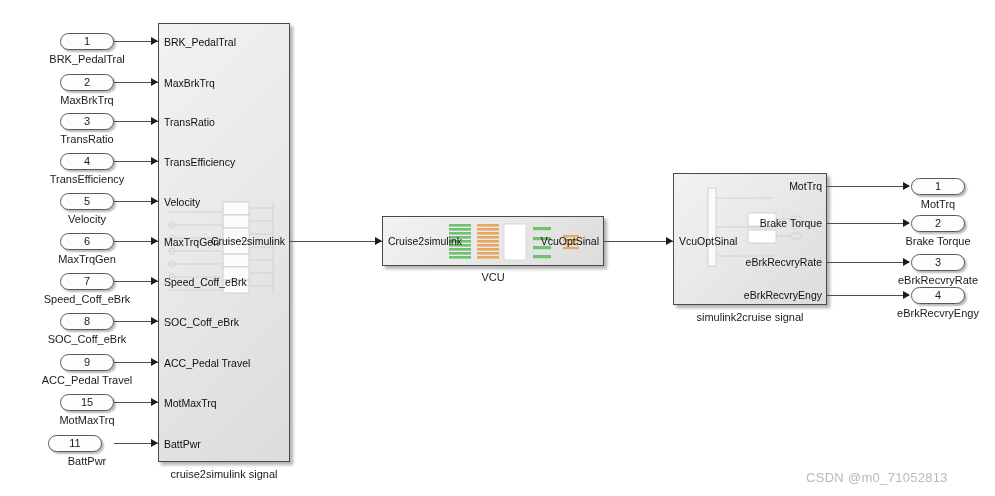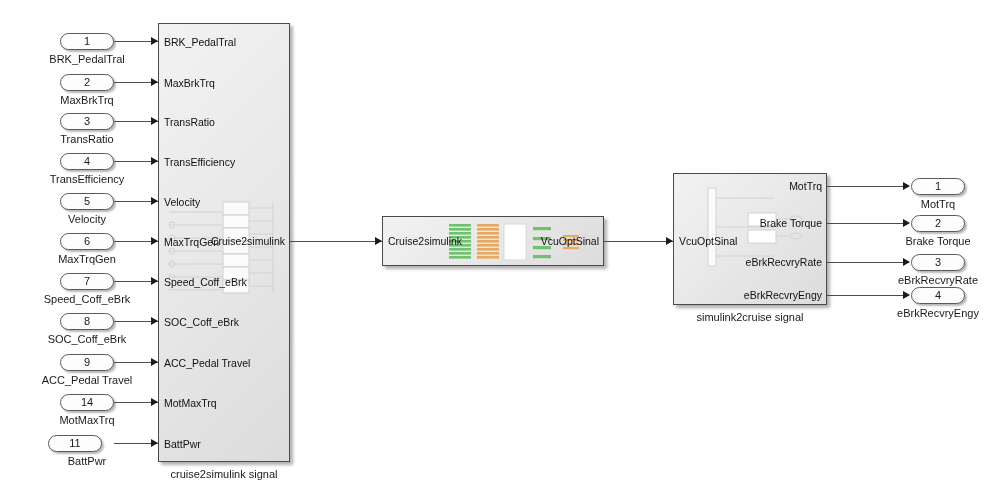--- a/index.html
+++ b/index.html
@@ -149,21 +149,21 @@
       <span>8</span>
     </div>
   <div class="port-label" style="left:2px; top:334px; width:170px;">SOC_Coff_eBrk</div>
 
   <div class="port-block" style="left:60px;  top:354px;">
       <span>9</span>
     </div>
   <div class="port-label" style="left:2px; top:375px; width:170px;">ACC_Pedal Travel</div>
 
   <div class="port-block" style="left:60px; top:394px;">
-      <span>14</span>
+      <span>15</span>
     </div>
   <div class="port-label" style="left:2px; top:415px; width:170px;">MotMaxTrq</div>
 
   <div class="port-block" style="left:48px; top:435px;">
       <span>11</span>
     </div>
   <div class="port-label" style="left:2px; top:456px; width:170px;">BattPwr</div>
 
   <div class="wire" style="left:114px; top:41px;  width:44px;"></div>
   <div class="arrow" style="left:151px; top:37px;"></div>
@@ -292,20 +292,21 @@
         <rect x="116" y="13" width="16" height="2.2"></rect>
         <rect x="116" y="17" width="16" height="2.2"></rect>
         <rect x="116" y="21" width="16" height="2.2"></rect>
         <rect x="116" y="25" width="16" height="2.2"></rect>
       </g>
       <line x1="138" y1="12" x2="138" y2="28" stroke="#d6d6d6" stroke-width="1"></line>
     </svg>
   </div>
   <div class="sub-port-text" style="left:388px; top:236px;">Cruise2simulink</div>
   <div class="sub-port-text right" style="left:528px; top:236px; width:71px;">VcuOptSinal</div>
+  <div class="subsys-label" style="left:382px; top:272px; width:222px;">VCU</div>
 
   <div class="wire" style="left:604px; top:241px; width:69px;"></div>
   <div class="arrow" style="left:666px; top:237px;"></div>
 
   <div class="subsys" style="left:673px; top:173px; width:154px; height:132px;">
 
     <svg class="icon-bus" style="left:32px; top:6px;" width="110" height="120" viewBox="0 0 110 120">
       <rect x="2" y="8" width="8" height="78" fill="#fbfbfb" stroke="#d2d2d2" stroke-width="1"></rect>
       <g stroke="#d2d2d2" stroke-width="1" fill="none">
         <line x1="10" y1="18" x2="68" y2="18"></line>
@@ -358,14 +359,15 @@
   <div class="port-block" style="left:911px; top:254px;">
       <span>3</span>
     </div>
   <div class="port-label" style="left:853px; top:275px; width:170px;">eBrkRecvryRate</div>
 
   <div class="port-block" style="left:911px; top:287px;">
       <span>4</span>
     </div>
   <div class="port-label" style="left:853px; top:308px; width:170px;">eBrkRecvryEngy</div>
 
+  <div class="watermark" style="left:806px; top:470px;">CSDN @m0_71052813</div>
 
 </div>
 
 </body></html>

